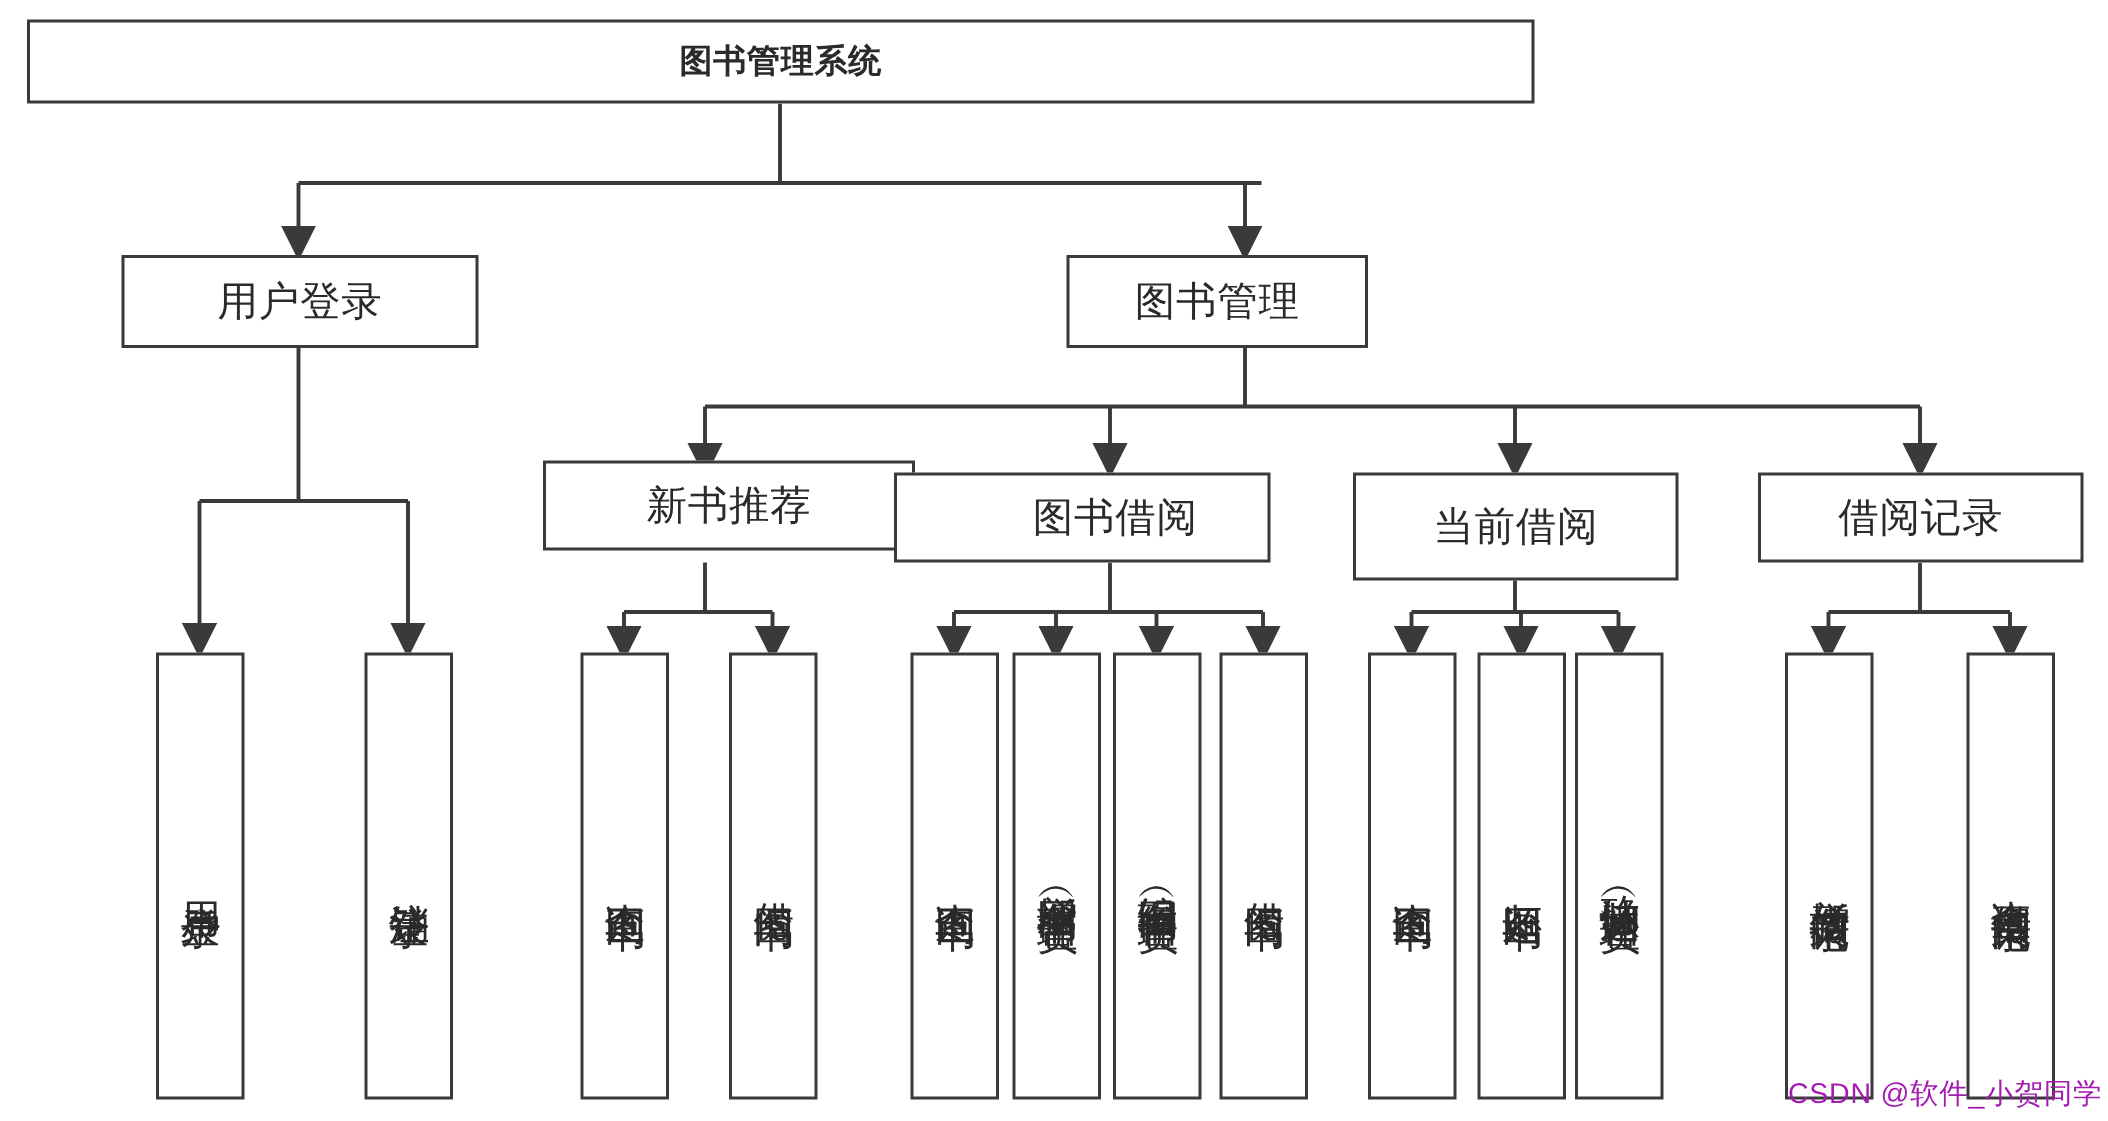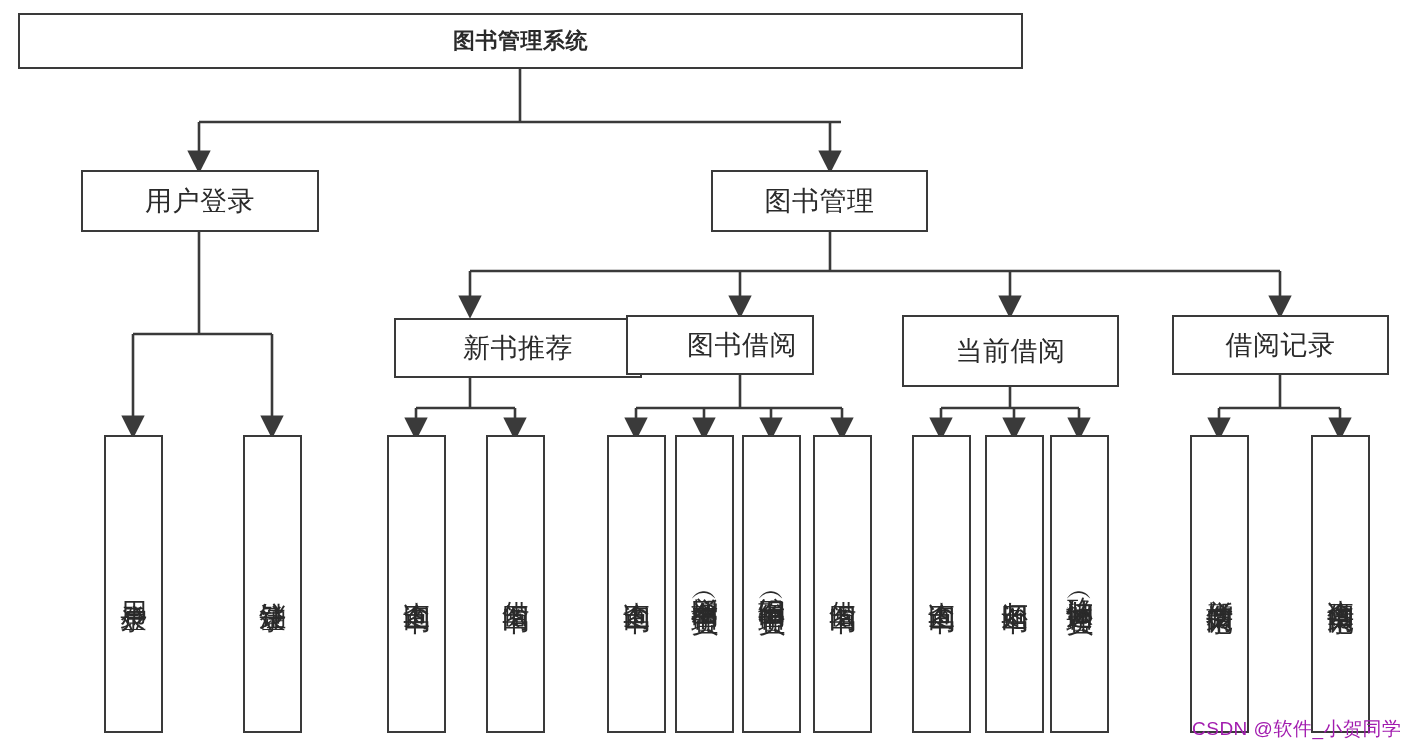--- a/index.html
+++ b/index.html
@@ -111,27 +111,27 @@
   </svg>
 
   <div class="node root" id="node-root" style="left: 18px; top: 13px; width: 1005px; height: 56px;">
     <span class="node-label">图书管理系统</span>
   </div>
 
   <div id="nodes-layer">
       <div class="node" style="left: 81px; top: 170px; width: 238px; height: 62px;">
         <span class="node-label">用户登录</span>
       </div>
-      <div class="node" style="left: 711px; top: 170px; width: 217px; height: 62px;">
+      <div class="node" style="left: 711px; top: 170px; width: 201px; height: 62px;">
         <span class="node-label">图书管理</span>
       </div>
-      <div class="node" style="left: 362px; top: 318px; width: 248px; height: 60px; margin-left: 32px;">
+      <div class="node" style="left: 362px; top: 307px; width: 248px; height: 60px;">
         <span class="node-label">新书推荐</span>
       </div>
-      <div class="node" style="left: 626px; top: 315px; width: 188px; height: 60px; padding-left: 44px;">
+      <div class="node" style="left: 596px; top: 315px; width: 251px; height: 60px; padding-left: 44px;">
         <span class="node-label">图书借阅</span>
       </div>
       <div class="node" style="left: 902px; top: 315px; width: 217px; height: 72px;">
         <span class="node-label">当前借阅</span>
       </div>
       <div class="node" style="left: 1172px; top: 315px; width: 217px; height: 60px;">
         <span class="node-label">借阅记录</span>
       </div>
       <div class="node vertical" style="left: 104px; top: 435px; width: 59px; height: 298px;">
         <span class="node-label">用户登录</span>

